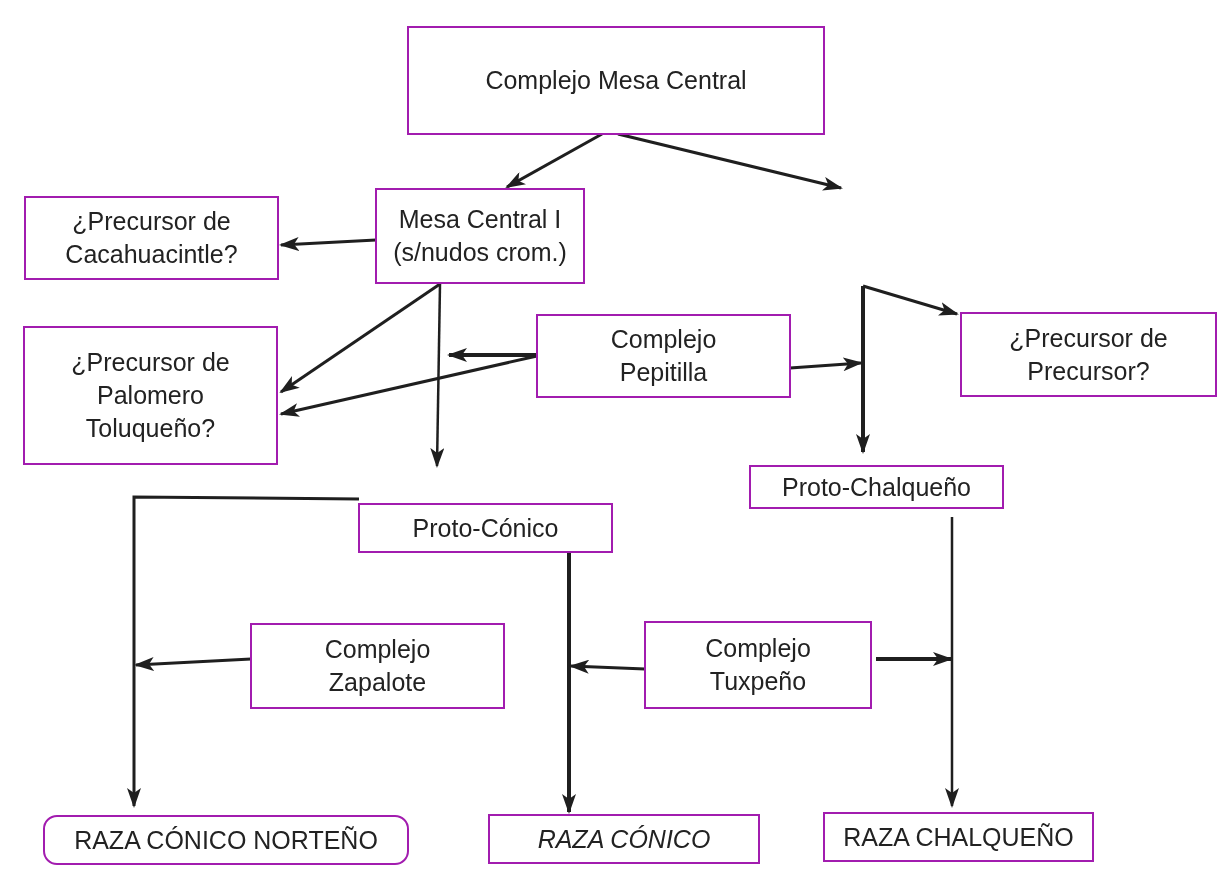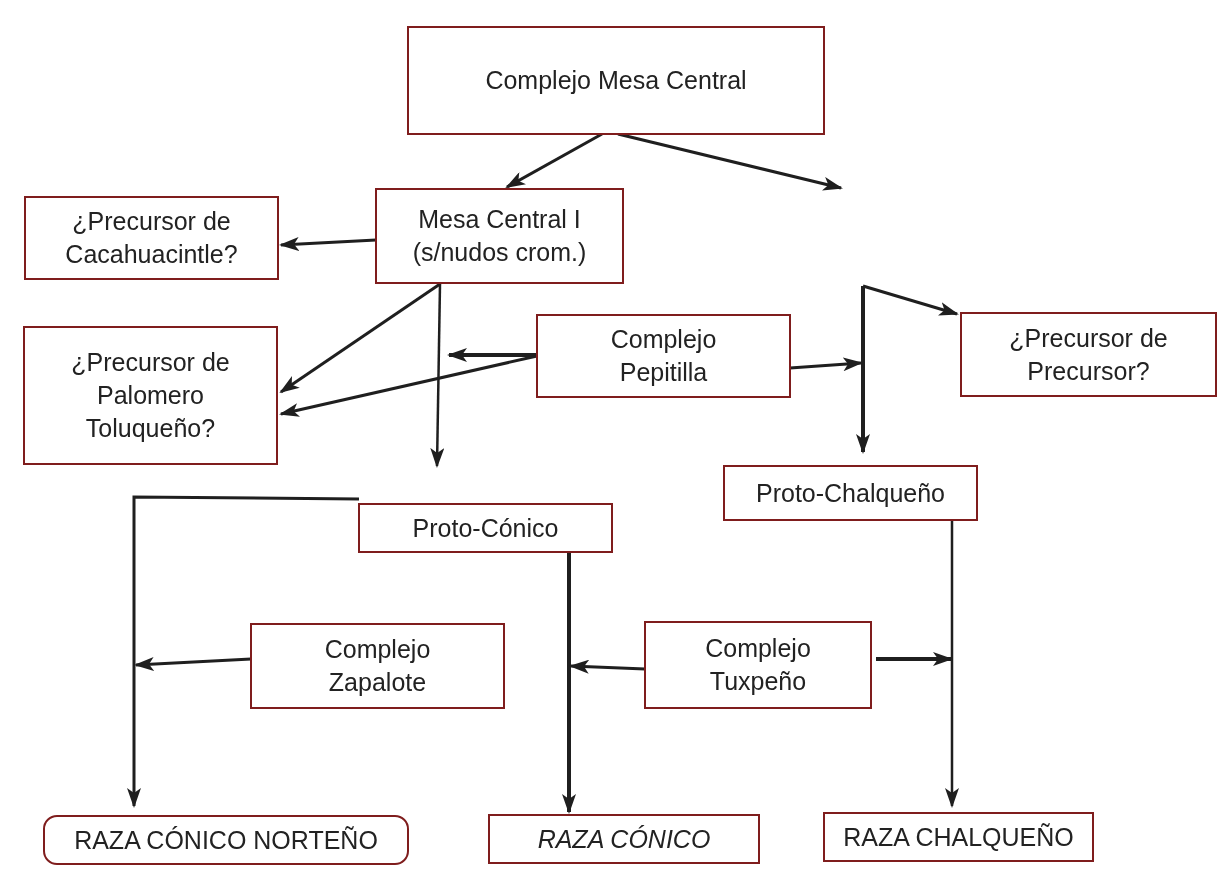--- a/index.html
+++ b/index.html
@@ -1,20 +1,20 @@
 <!DOCTYPE html>
 <html><head>
 <meta charset="utf-8">
 <style>
   html, body { margin: 0; padding: 0; background: #ffffff; }
   #stage { position: relative; width: 1232px; height: 884px; background: #ffffff; overflow: hidden; }
   #edges { position: absolute; left: 0; top: 0; width: 1232px; height: 884px; }
   .node {
     position: absolute; box-sizing: border-box;
-    border: 2px solid #7f1d1d; background: #ffffff;
+    border: 2px solid #a21caf; background: #ffffff;
     display: flex; flex-direction: column; align-items: center; justify-content: center;
     font-family: "Liberation Sans", sans-serif; font-size: 25px; line-height: 33px;
     color: #222222; text-align: center;
   }
   .node span { display: block; white-space: nowrap; }
 </style>
 </head>
 <body>
 
 <div id="stage">
@@ -41,21 +41,21 @@
       <line x1="645" y1="669" x2="571" y2="666" stroke-width="3" marker-end="url(#ah)"></line>
       <line x1="876" y1="659" x2="951" y2="659" stroke-width="4" marker-end="url(#ah)"></line>
       <line x1="952" y1="517" x2="952" y2="806" stroke-width="2.5" marker-end="url(#ah)"></line>
     </g>
   </svg>
 
   <div class="node" style="left:407px;top:26px;width:418px;height:109px;">
     <span>Complejo Mesa Central</span>
   </div>
 
-  <div class="node" style="left:375px;top:188px;width:249px;height:96px;text-align:right;">
+  <div class="node" style="left:375px;top:188px;width:210px;height:96px;text-align:right;">
     <span>Mesa Central I</span>
     <span>(s/nudos crom.)</span>
   </div>
 
 
   <div class="node" style="left:24px;top:196px;width:255px;height:84px;">
     <span>¿Precursor de</span>
     <span>Cacahuacintle?</span>
   </div>
 
@@ -72,21 +72,21 @@
 
   <div class="node" style="left:960px;top:312px;width:257px;height:85px;">
     <span>¿Precursor de</span>
     <span>Precursor?</span>
   </div>
 
   <div class="node" style="left:358px;top:467px;width:255px;height:50px;margin-top:36px;">
     <span>Proto-Cónico</span>
   </div>
 
-  <div class="node" style="left:723px;top:465px;width:255px;height:56px;">
+  <div class="node" style="left:749px;top:465px;width:255px;height:44px;">
     <span>Proto-Chalqueño</span>
   </div>
 
   <div class="node" style="left:250px;top:623px;width:255px;height:86px;">
     <span>Complejo</span>
     <span>Zapalote</span>
   </div>
 
   <div class="node" style="left:644px;top:621px;width:228px;height:88px;">
     <span>Complejo</span>

